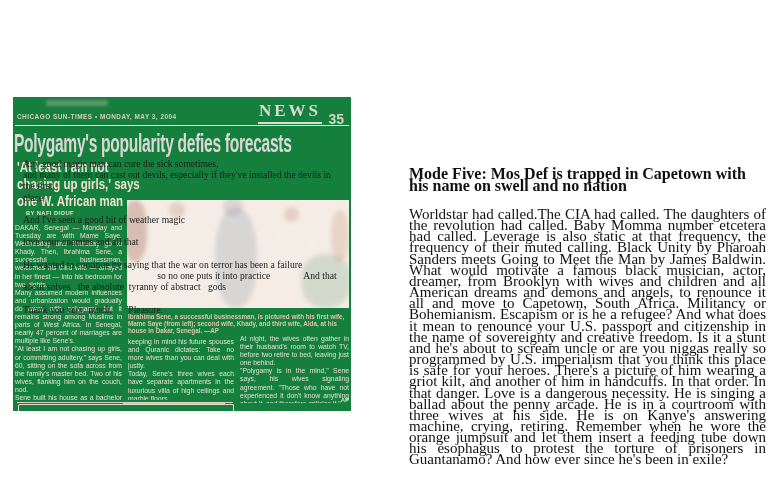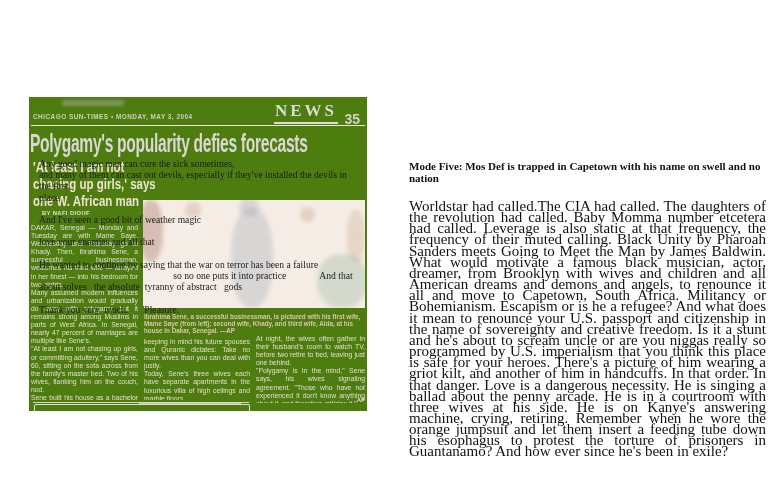--- a/index.html
+++ b/index.html
@@ -3,22 +3,22 @@
 <meta charset="utf-8">
 <style>
   html,body{margin:0;padding:0;}
   body{
     width:778px;height:500px;position:relative;overflow:hidden;
     background:#ffffff;font-family:"Liberation Serif",serif;
   }
 
   
   .clipping{
-    position:absolute;left:29px;top:97px;width:338px;height:314px;
-    background:#4d7c0f;overflow:hidden;
+    position:absolute;left:13px;top:97px;width:338px;height:314px;
+    background:#15803d;overflow:hidden;
   }
   .smudge{
     position:absolute;left:33px;top:3px;width:62px;height:6px;
     background:#b9b1aa;opacity:.45;filter:blur(1.5px);border-radius:2px;
   }
   .masthead-date{
     position:absolute;left:4px;top:16px;
     font-family:"Liberation Sans",sans-serif;font-size:6.4px;font-weight:bold;
     letter-spacing:.5px;color:#d6ccc2;white-space:nowrap;
   }
@@ -105,21 +105,21 @@
   }
   .poem-body{
     font-size:9.6px;line-height:11.2px;white-space:pre-wrap;margin:8px;
   }
 
   
   .essay{
     position:absolute;left:409px;top:152px;width:357px;color:#111111;
   }
   .essay-heading{
-    font-size:11px;font-weight:bold;line-height:12px;margin:8px 0 17px 0;
+    font-size:16px;font-weight:bold;line-height:12px;margin:16px 0 17px 0;
   }
   .essay-body{
     font-size:15px;line-height:11.15px;text-align:justify;margin:0;
   }
 </style>
 </head>
 <body>
 
 <div class="clipping">
   <div class="smudge"></div>

